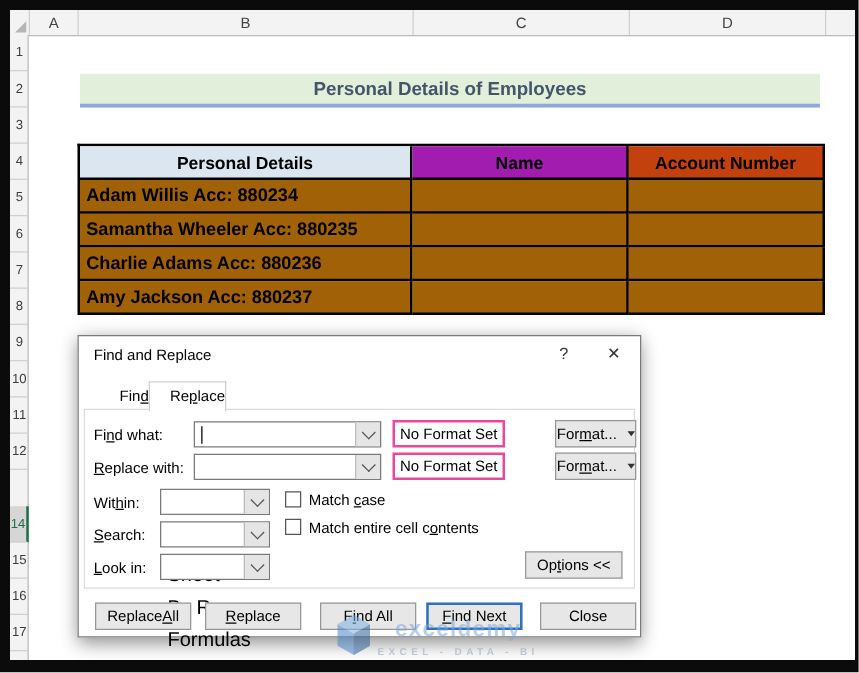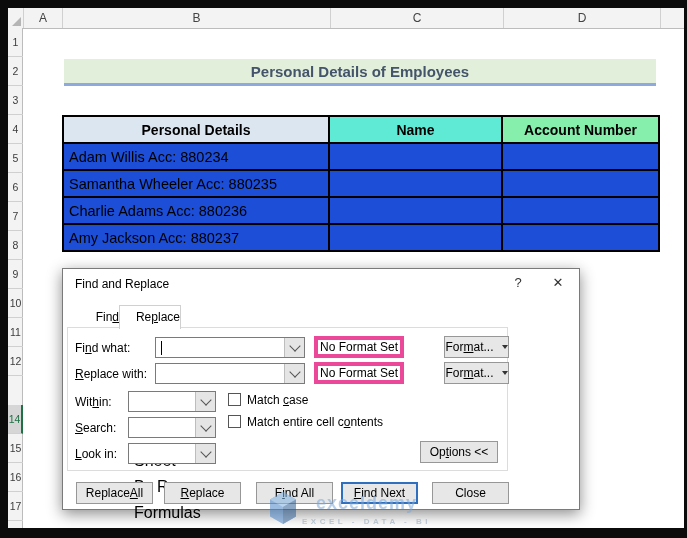--- a/index.html
+++ b/index.html
@@ -21,29 +21,29 @@
       font-size:10.5px;color:#3c3c3c;border-bottom:1px solid #d0d0d0;box-sizing:border-box;}
   .rh.active{background:#d6d6d6;color:#1e7145;border-right:2px solid #1e7145;}
 
   
   .banner{position:absolute;left:64px;top:59px;width:592px;height:24px;background:#e2efda;
           border-bottom:3px solid #8ea9db;display:flex;align-items:center;justify-content:center;
           font-weight:bold;font-size:15px;color:#44546a;}
   .xtable{position:absolute;left:62px;top:115px;display:grid;grid-template-columns:266px 173px 157px;
           border-top:2px solid #000;border-left:2px solid #000;box-sizing:content-box;}
   .xcell{border-right:2px solid #000;border-bottom:2px solid #000;height:27px;box-sizing:border-box;
-         display:flex;align-items:center;font-size:14px;color:#000;background:#1d4ed8;}
+         display:flex;align-items:center;font-size:14px;color:#000;background:#a16207;font-weight:bold;}
   .xcell.hdr{font-weight:bold;justify-content:center;font-size:14px;}
   .xcell.left{padding-left:5px;font-size:14.5px;}
   .hdr-pd{background:#dce6f1;}
-  .hdr-name{background:#5eead4;}
-  .hdr-acc{background:#86efac;}
-
-  
-  .dialog{position:absolute;left:62px;top:268px;width:518px;height:242px;background:#ffffff;
+  .hdr-name{background:#a21caf;}
+  .hdr-acc{background:#c2410c;}
+
+  
+  .dialog{position:absolute;left:62px;top:268px;width:451px;height:242px;background:#ffffff;
           border:1px solid #7a7a7a;box-sizing:border-box;box-shadow:0 4px 14px rgba(0,0,0,0.45);
           font-size:12px;color:#000;z-index:10;}
   .dtitlebar{position:absolute;left:0;top:0;width:100%;height:30px;}
   .dtitle{position:absolute;left:12px;top:8px;font-size:12px;}
   .dhelp{position:absolute;right:52px;top:6px;font-size:13px;color:#333;width:18px;text-align:center;}
   .dclose{position:absolute;right:12px;top:6px;font-size:13px;color:#333;width:18px;text-align:center;}
   .tab{position:absolute;top:38px;height:21px;line-height:21px;text-align:right;font-size:12px;}
   .tab.inactive{left:10px;width:46px;}
   .tab.activetab{left:56px;top:36px;width:62px;height:24px;line-height:23px;background:#fff;
       border:1px solid #d0d0d0;border-bottom:none;z-index:3;box-sizing:border-box;}
@@ -51,21 +51,21 @@
       background:#fff;box-sizing:border-box;z-index:1;}
   .dlabel{position:absolute;font-size:12px;white-space:nowrap;z-index:2;}
   .u{text-decoration:underline;}
   .combo{position:absolute;height:21px;border:1px solid #7a7a7a;background:#fff;box-sizing:border-box;z-index:2;}
   .combo .arrow{position:absolute;right:0;top:0;bottom:0;width:19px;background:#e5e5e5;
       border-left:1px solid #bdbdbd;display:flex;align-items:center;justify-content:center;}
   .chev{width:7px;height:7px;border-right:1.6px solid #555;border-bottom:1.6px solid #555;
       transform:rotate(45deg);margin-top:-4px;}
   .combo .val{position:absolute;left:5px;top:14px;font-size:16px;margin-top:46px;}
   .cursor{position:absolute;left:5px;top:3px;width:1px;height:14px;background:#000;}
-  .nfs{position:absolute;width:90px;height:22px;border:4px solid #ec4899;background:#fff;
+  .nfs{position:absolute;width:90px;height:22px;border:2px solid #ec4899;background:#fff;
       display:flex;align-items:center;justify-content:center;font-size:12px;box-sizing:border-box;z-index:2;}
   .btn{position:absolute;height:22px;background:#e7e7e7;border:1px solid #979797;font-size:12px;
       display:flex;align-items:center;justify-content:center;box-sizing:border-box;z-index:2;color:#000;}
   .btn.default{border:2px solid #2e6fc0;}
   .fmt-arrow{width:0;height:0;border-left:3.5px solid transparent;border-right:3.5px solid transparent;
       border-top:4px solid #333;margin-left:8px;}
   .cb{position:absolute;width:13px;height:13px;border:1px solid #555;background:#fff;box-sizing:border-box;z-index:2;}
 
   
   .wm{position:absolute;left:268px;top:491px;display:flex;align-items:flex-start;z-index:30;

